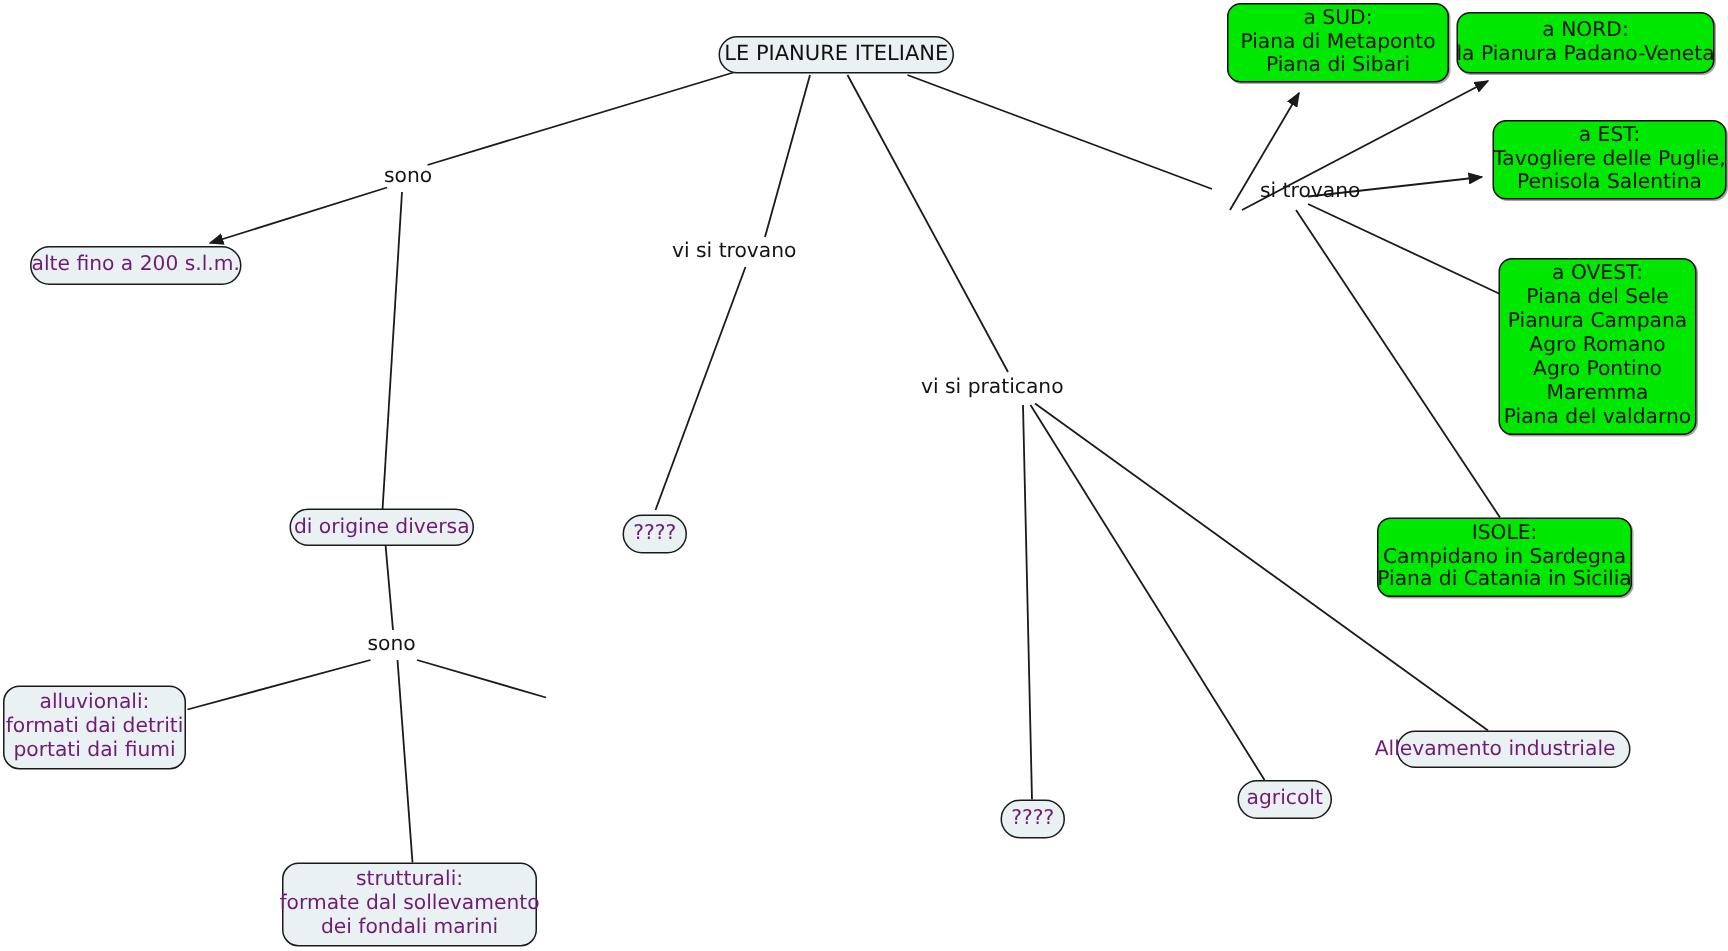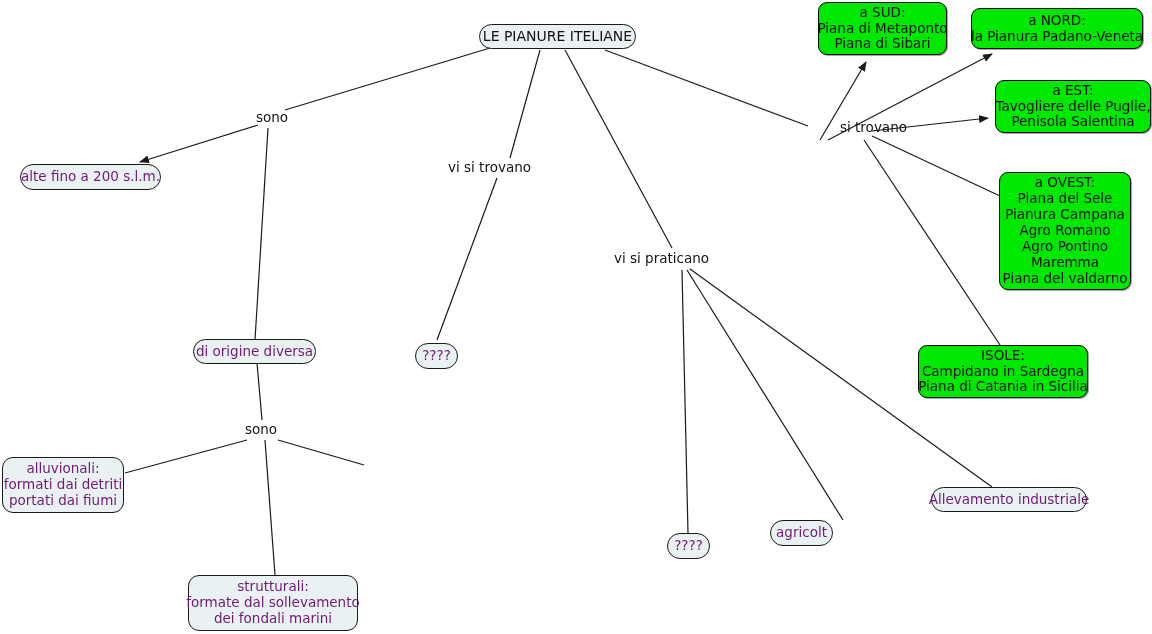--- a/index.html
+++ b/index.html
@@ -151,42 +151,42 @@
   </div>
 
   <div class="node node-plain pill" style="left:415px; top:343px; width:43px; height:26px;">
     <span>????</span>
   </div>
 
   <div class="node node-plain pill" style="left:667px; top:533px; width:43px; height:26px;">
     <span>????</span>
   </div>
 
-  <div class="node node-plain pill" style="left:770px; top:520px; width:63px; height:26px;align-items:flex-end;">
+  <div class="node node-plain pill" style="left:825px; top:520px; width:63px; height:26px;align-items:flex-end;">
     <span>agricolt</span>
   </div>
 
-  <div class="node node-plain pill" style="left:931px; top:487px; width:156px; height:25px;">
+  <div class="node node-plain pill" style="left:931px; top:487px; width:156px; height:25px;justify-content:flex-end;">
     <span>Allevamento industriale</span>
   </div>
 
   <div class="node node-plain" style="left:2px; top:457px; width:122px; height:56px;">
     <span>alluvionali:
 formati dai detriti
 portati dai fiumi</span>
   </div>
 
 
   <div class="node node-plain" style="left:188px; top:575px; width:170px; height:56px;">
     <span>strutturali:
 formate dal sollevamento
 dei fondali marini</span>
   </div>
 
-  <div class="node node-green" style="left:818px; top:2px; width:129px; height:53px;">
+  <div class="node node-green" style="left:818px; top:2px; width:148px; height:53px;">
     <span>a SUD:
 Piana di Metaponto
 Piana di Sibari</span>
   </div>
 
   <div class="node node-green" style="left:971px; top:8px; width:172px; height:41px;">
     <span>a NORD:
 la Pianura Padano-Veneta</span>
   </div>
 

